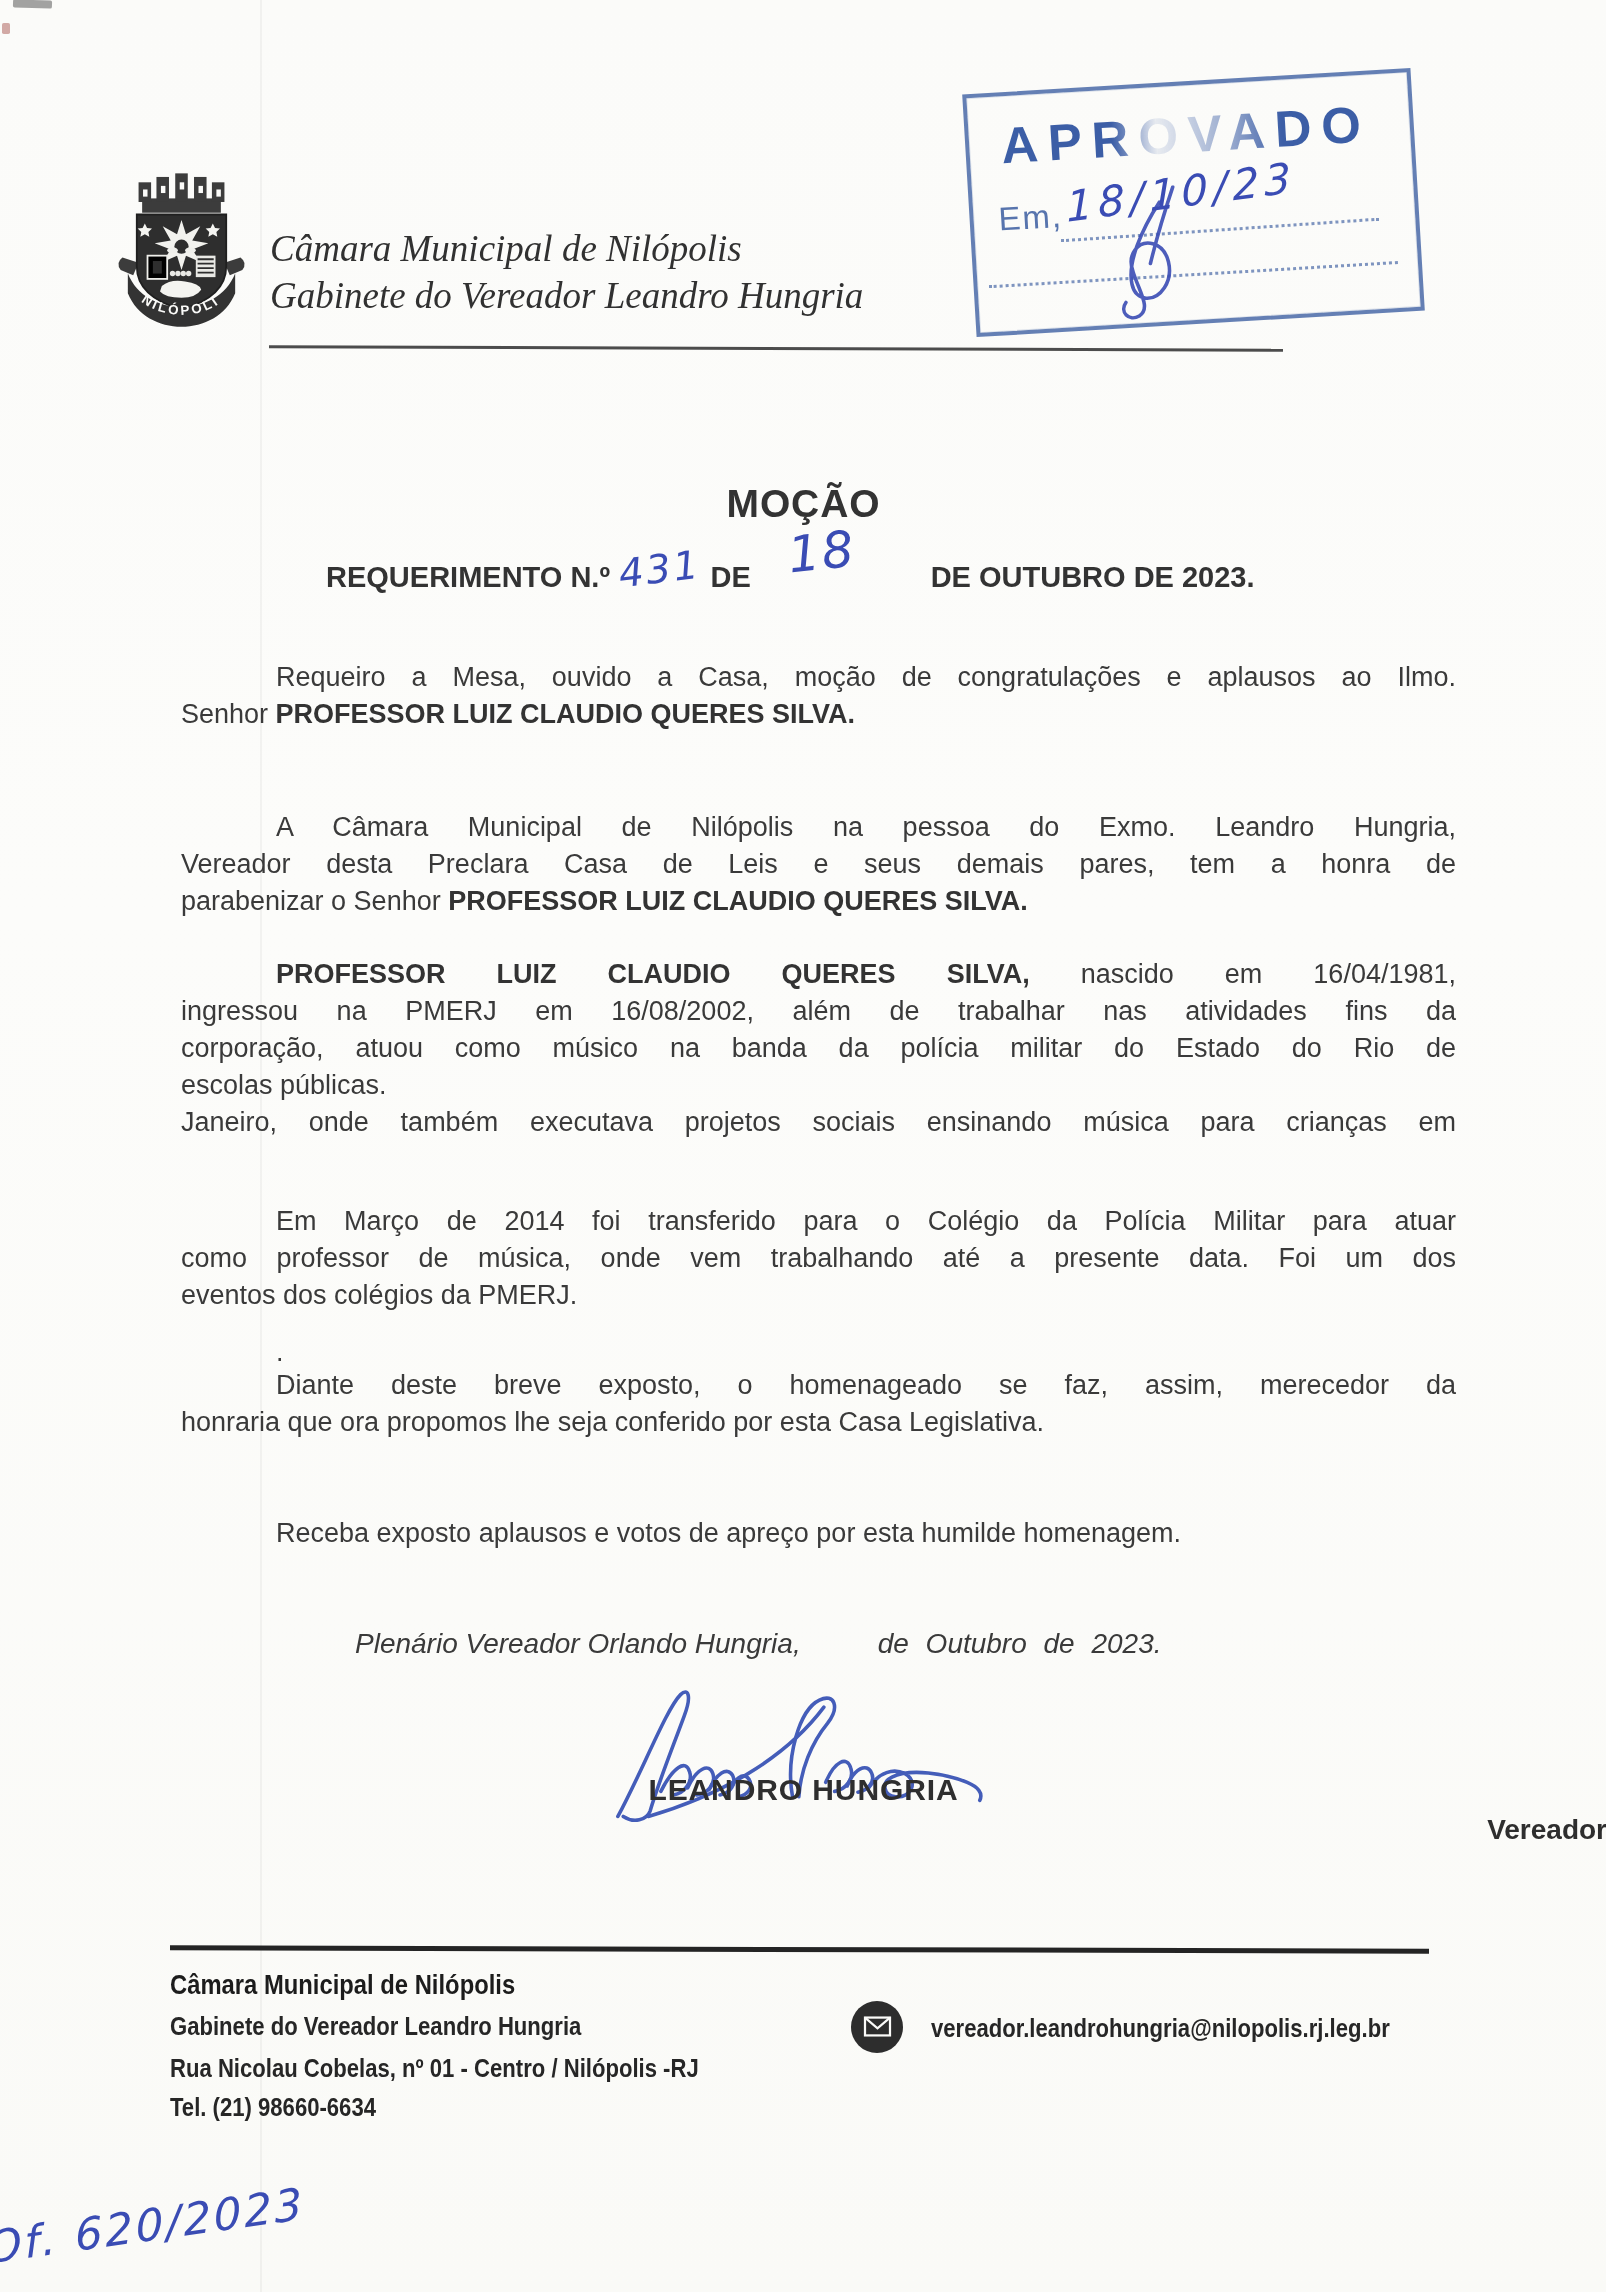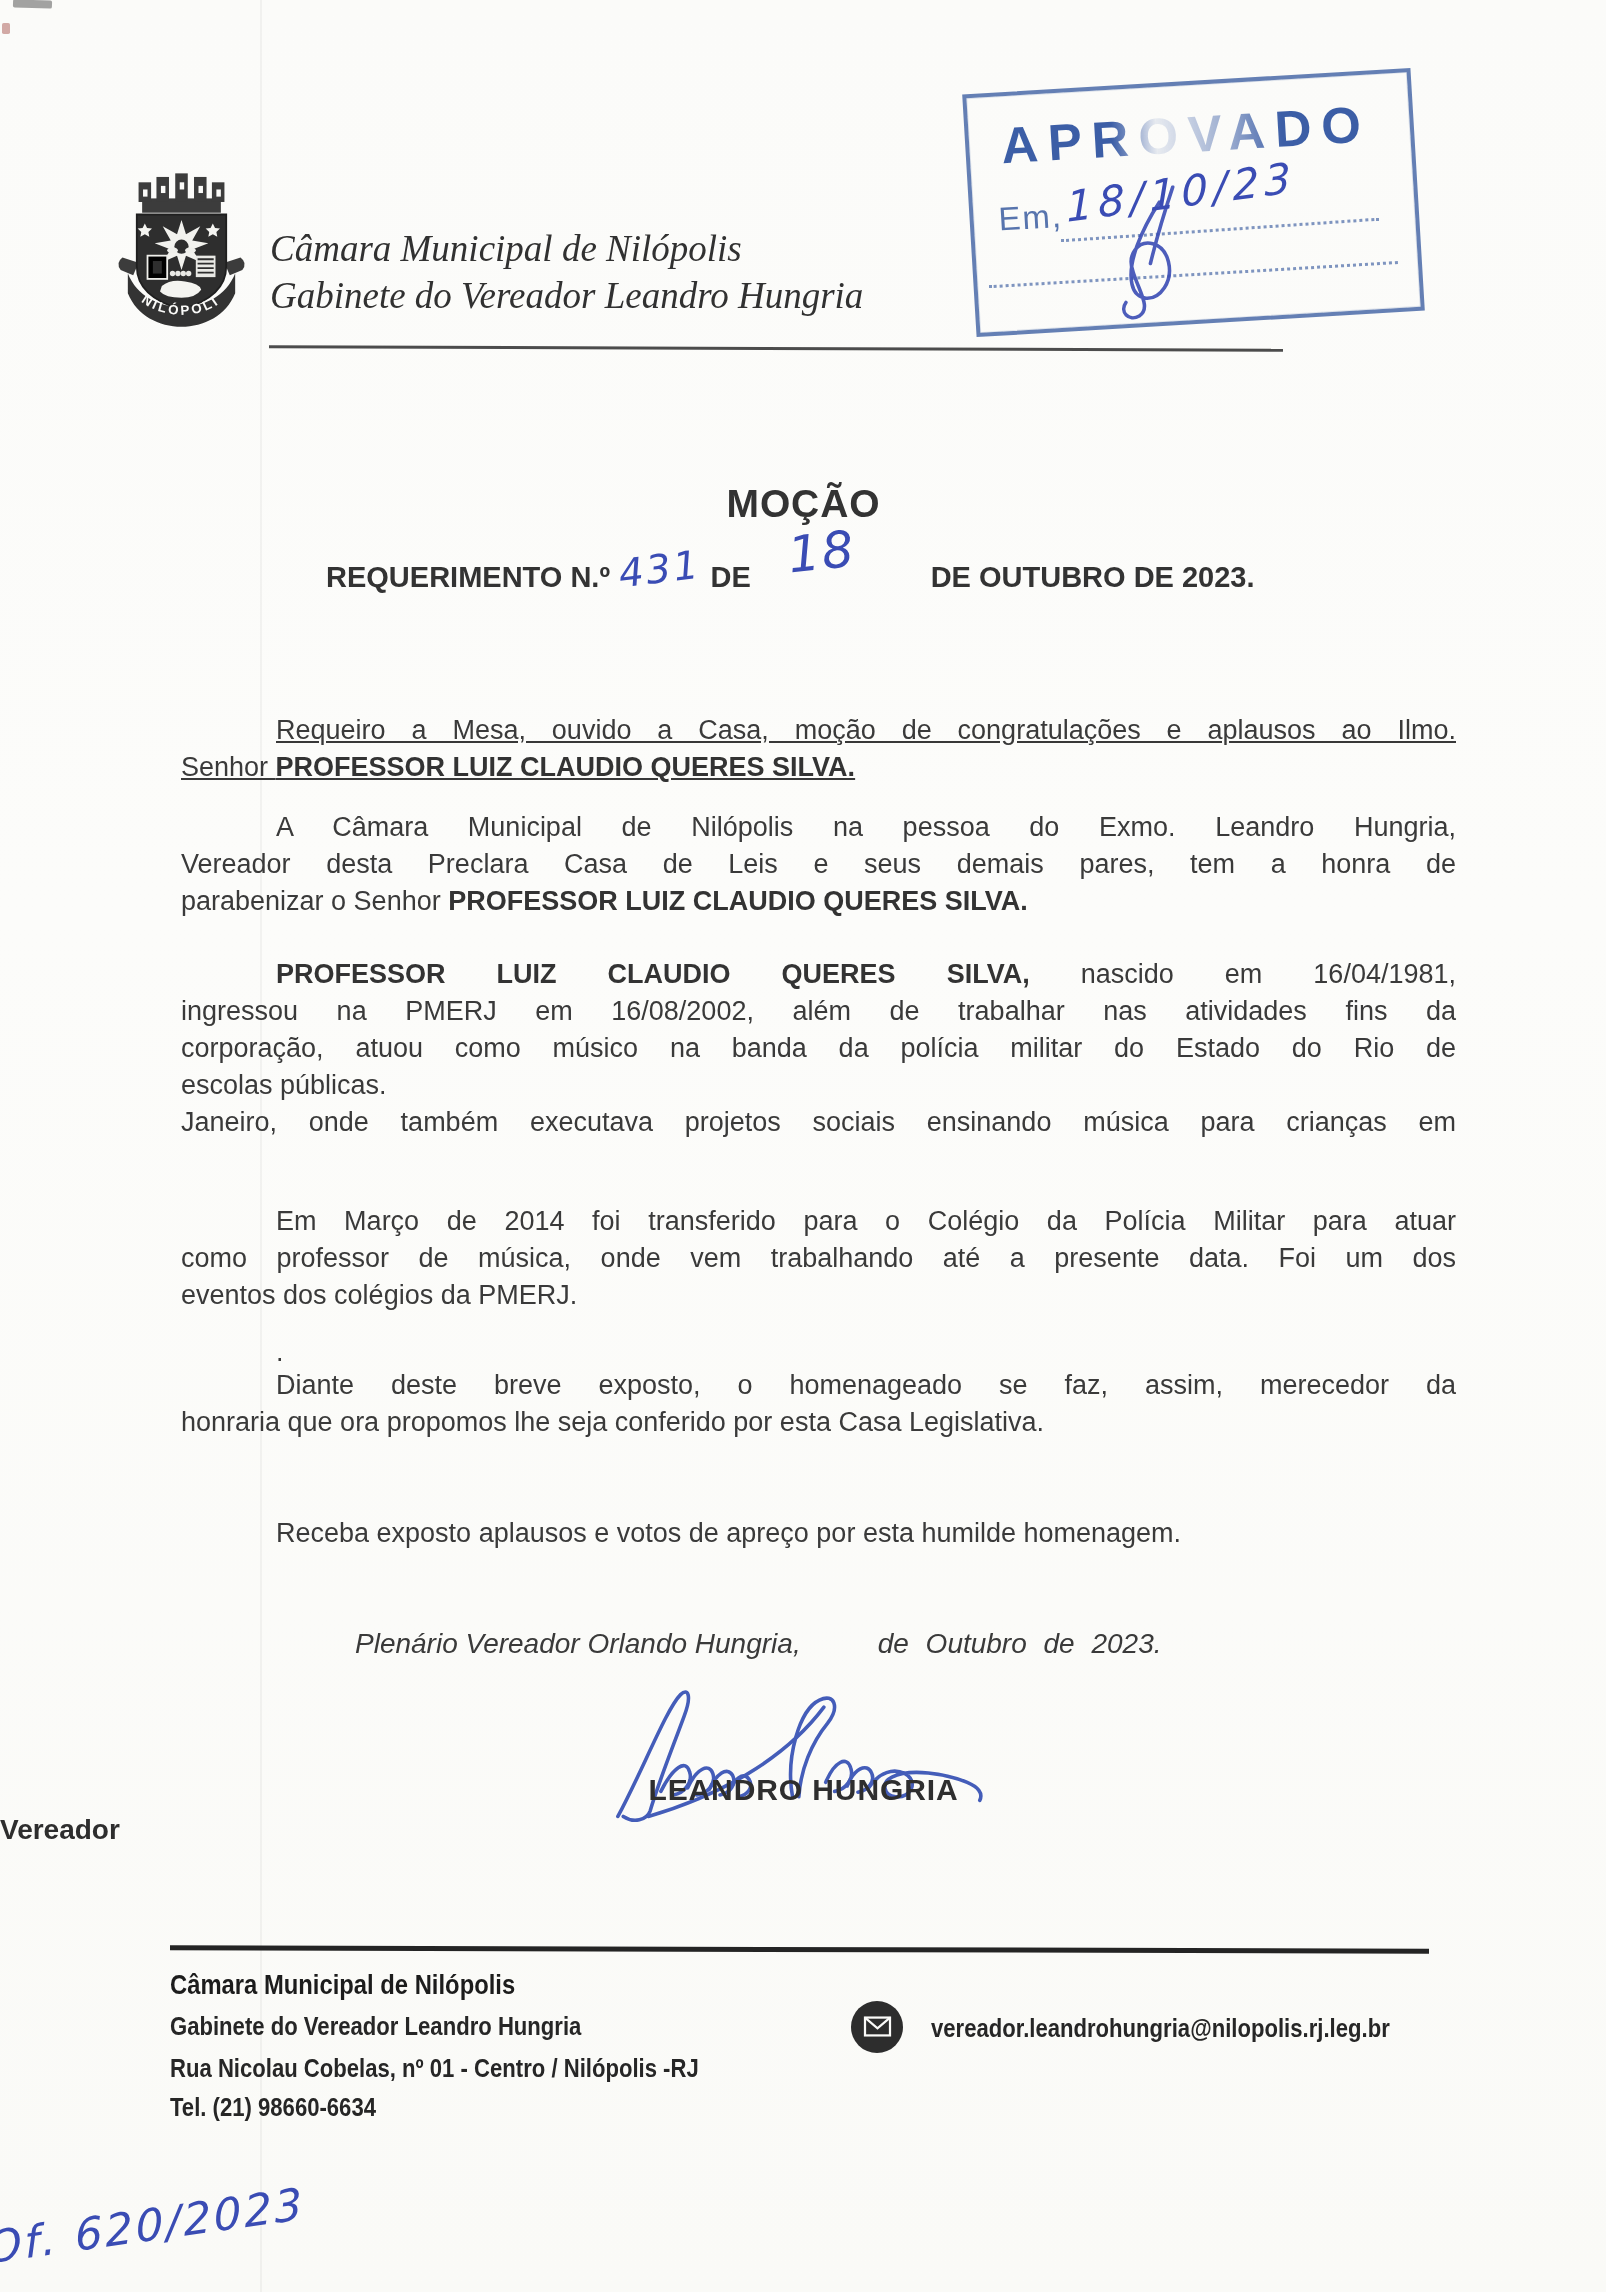--- a/index.html
+++ b/index.html
@@ -41,30 +41,30 @@
   .req-de{margin:0 3.6px;}
   .req-day{display:inline-block;font-size:50px;font-weight:400;transform:rotate(-6deg) translateY(-18px);margin:0 30px 0 36px;letter-spacing:1.8px;}
   .req-rest{margin-left:43px;}
 
   
   .para{position:absolute;left:181px;width:1275px;}
   .bline{font-size:27px;line-height:37px;height:37px;text-align:justify;text-align-last:justify;color:#3a3a3a;}
   .bline.ind{padding-left:95px;}
   .bline.last{text-align-last:left;}
   .b{font-weight:700;color:#333;}
-  .p1{top:712px;text-decoration:underline;} .p2{top:809px;} .p3{top:956px;} .p4{top:1187px;margin-top:16px;}
+  .p1{top:659px;} .p2{top:809px;} .p3{top:956px;} .p4{top:1187px;margin-top:16px;}
   .stray{top:1334px;} .p5{top:1367px;} .p6{top:1515px;}
   .p7{position:absolute;left:355px;top:1628px;font-style:italic;font-size:28px;color:#3a3a3a;white-space:nowrap;}
   .p7 .gap{display:inline-block;width:77px;}
   .p7 .dt{word-spacing:9px;}
 
   
   .sig-svg{position:absolute;left:591px;top:1682px;width:421px;height:148px;}
   .sig-name{position:absolute;left:0;right:0;top:1773px;text-align:center;font-size:30px;font-weight:700;letter-spacing:0.9px;color:#2e2e2e;}
-  .sig-role{position:absolute;left:0;right:0;top:1814px;text-align:left;font-size:28px;font-weight:700;color:#2e2e2e;}
+  .sig-role{position:absolute;left:0;right:0;top:1814px;text-align:right;font-size:28px;font-weight:700;color:#2e2e2e;}
 
   
   .ftr-rule{position:absolute;left:170px;top:1947px;width:1259px;height:5.4px;background:#242424;transform:rotate(0.15deg);}
   .cond{transform:scaleX(0.85);transform-origin:left center;white-space:nowrap;font-weight:700;color:#262626;}
   .f1{position:absolute;left:170px;top:1969px;font-size:28px;color:#1c1c1c;}
   .f2{position:absolute;left:170px;top:2011px;font-size:26px;}
   .f3{position:absolute;left:170px;top:2053px;font-size:26px;}
   .f4{position:absolute;left:170px;top:2092px;font-size:26px;}
   .mail-icon{position:absolute;left:851px;top:2001px;width:52px;height:52px;border-radius:50%;background:#2d2d2d;}
   .mail-icon svg{position:absolute;left:11.6px;top:13.4px;}

